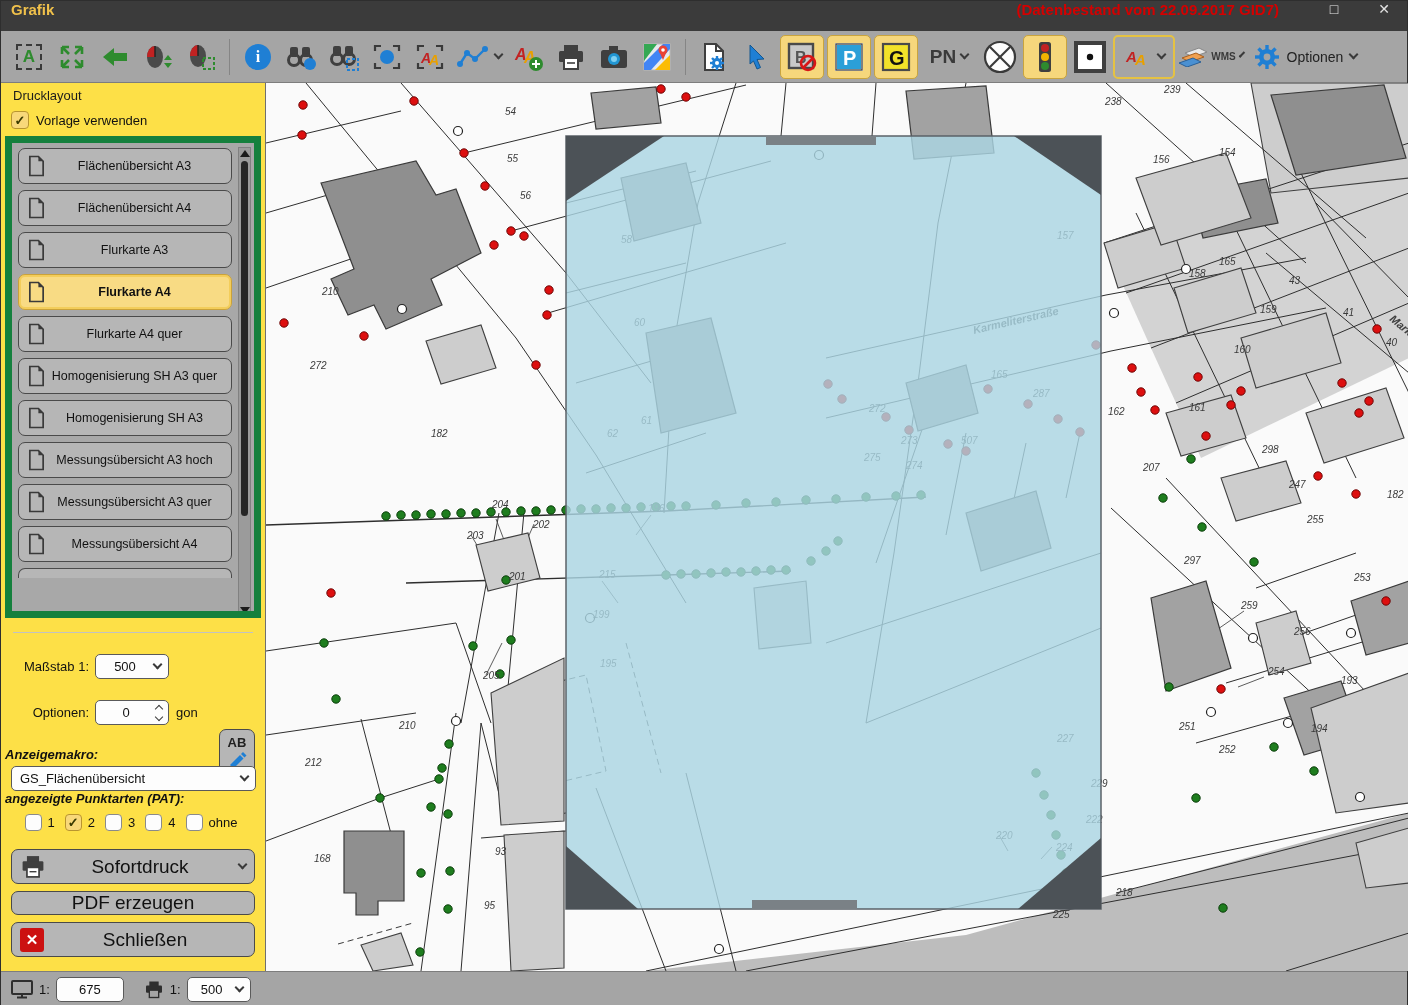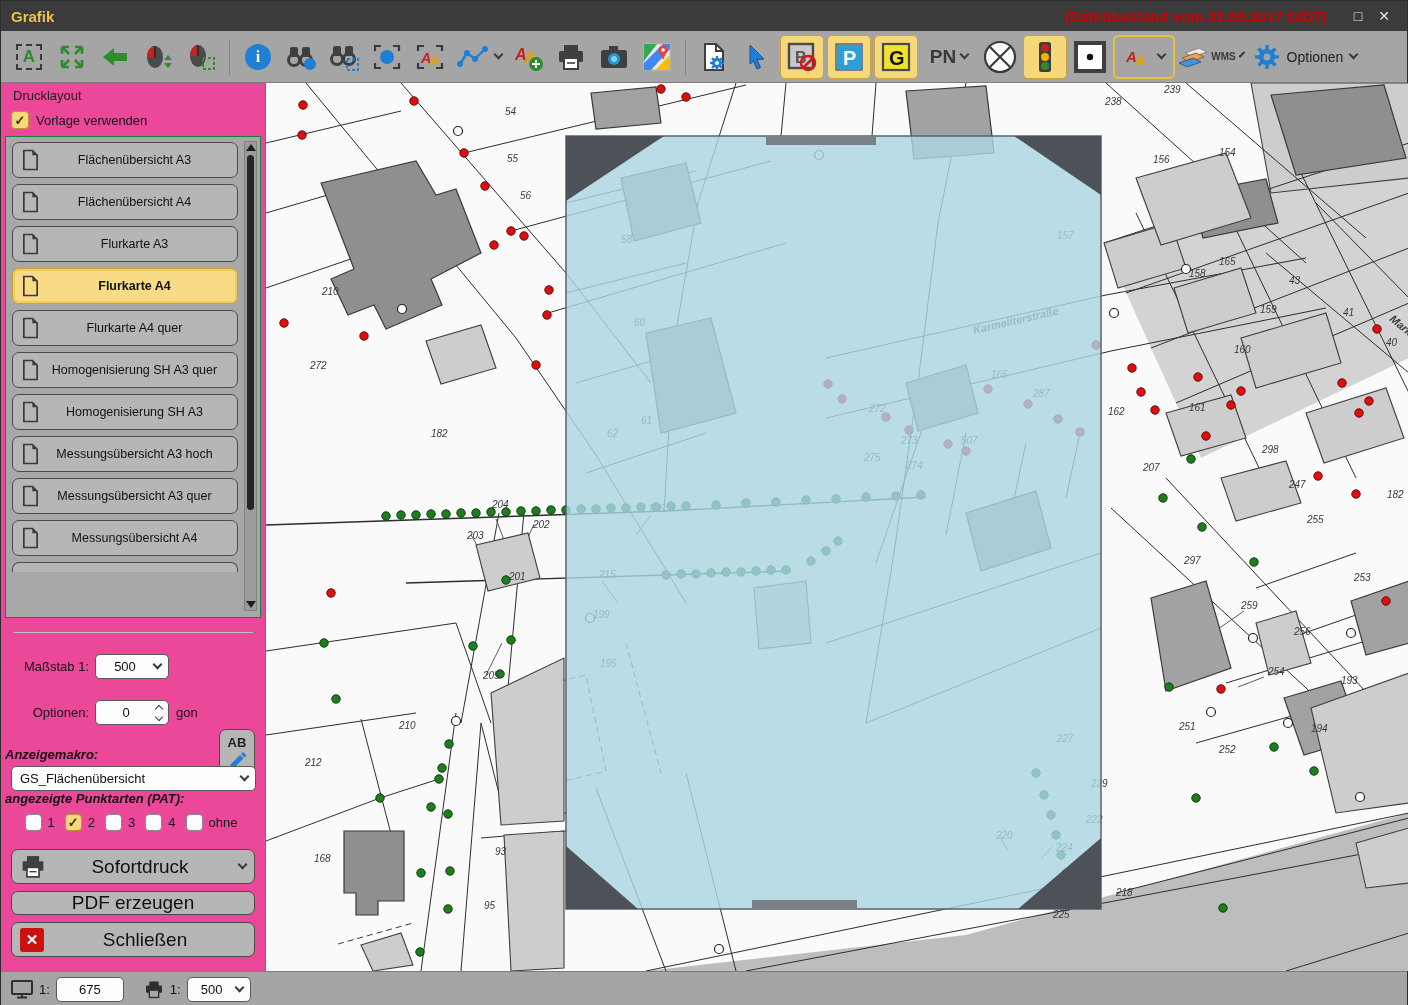--- a/index.html
+++ b/index.html
@@ -3,21 +3,21 @@
 <meta charset="utf-8">
 <style>
   * { margin:0; padding:0; box-sizing:border-box; }
   html,body { width:1408px; height:1005px; overflow:hidden;
     font-family:"Liberation Sans", sans-serif; background:#a5a5a5; }
   #app { position:relative; width:1408px; height:1005px;
     border:1px solid #2e2e2e; }
 
   
   #titlebar { position:absolute; left:0; top:0; width:100%; height:30px;
-    background:#3b3b3b; display:flex; align-items:center; padding:0 10px; }
+    background:#3b3b3b; display:flex; padding:0 10px;gap:24px; }
   #titlebar .wtitle { color:#f0c14b; font-weight:bold; font-size:15px; }
   #titlebar .spacer { flex:1; }
   #titlebar .dbnote { color:#d40000; font-weight:bold; font-size:15px; margin-right:18px; }
   .winbtn { color:#e3e3e3; font-size:14px; width:26px; text-align:center; cursor:default; }
 
   
   #toolbar { position:absolute; left:0; top:30px; width:100%; height:52px;
     background:#a5a5a5; border-bottom:1px solid #7d7d7d;
     display:flex; align-items:center; padding:0 8px; gap:3px; }
   .tbtn { width:40px; height:42px; display:flex; align-items:center;
@@ -37,29 +37,29 @@
     color:#fff; font-weight:bold; font-size:16px; font-family:"Liberation Serif",serif;
     display:flex; align-items:center; justify-content:center; }
   .pn-label { font-size:19px; font-weight:bold; color:#3a3a3a; letter-spacing:0; }
   .opt-label { font-size:14px; color:#222; margin:0 2px 0 6px; }
   .tg-tile { width:30px; height:30px; display:flex; align-items:center; justify-content:center; }
   .wms-wrap { display:flex; align-items:center; line-height:9px; }
   .wms-txt { font-size:10px; font-weight:bold; color:#3a3a3a; }
 
   
   #sidebar { position:absolute; left:0; top:82px; width:265px; height:888px;
-    background:#ec4899; border-right:1px solid #6f6f6f; padding:2px 4px; }
+    background:#fde047; border-right:1px solid #6f6f6f; padding:2px 4px; }
   .panel-title { font-size:13px; color:#1c1c1c; padding:3px 8px 4px; }
   .cbrow { display:flex; align-items:center; gap:7px; padding:4px 6px 7px; }
   .cbx { width:18px; height:18px; border-radius:4px; border:1px solid #8a8a8a;
     background:#fdfdfd; display:flex; align-items:center; justify-content:center;
     font-size:13px; font-weight:bold; color:#3a3a00; }
   .cbx.on { background:#f8d87a; border-color:#b9952f; }
   .cbrow .cblabel { font-size:13px; color:#111; }
-  #layout-list { position:relative; height:482px; border:1px solid #15803d;
+  #layout-list { position:relative; height:482px; border:7px solid #15803d;
     background:#a8a8a8; padding:5px 22px 0 6px; overflow:hidden; }
   .layout-btn { position:relative; height:36px; margin-bottom:6px;
     background:#b6b6b6; border:1.5px solid #4a4a4a; border-radius:7px;
     display:flex; align-items:center; padding:0 8px; cursor:pointer; }
   .layout-btn .lbl { flex:1; text-align:center; font-size:12.5px; color:#111; }
   .layout-btn.selected { background:#f8db84; border-color:#caa23a;
     box-shadow:0 0 0 2px #f3cd5a inset; }
   .layout-btn.selected .lbl { font-weight:bold; }
   .layout-btn.stub { height:10px; margin-bottom:0; border-bottom:none;
     border-radius:7px 7px 0 0; }

